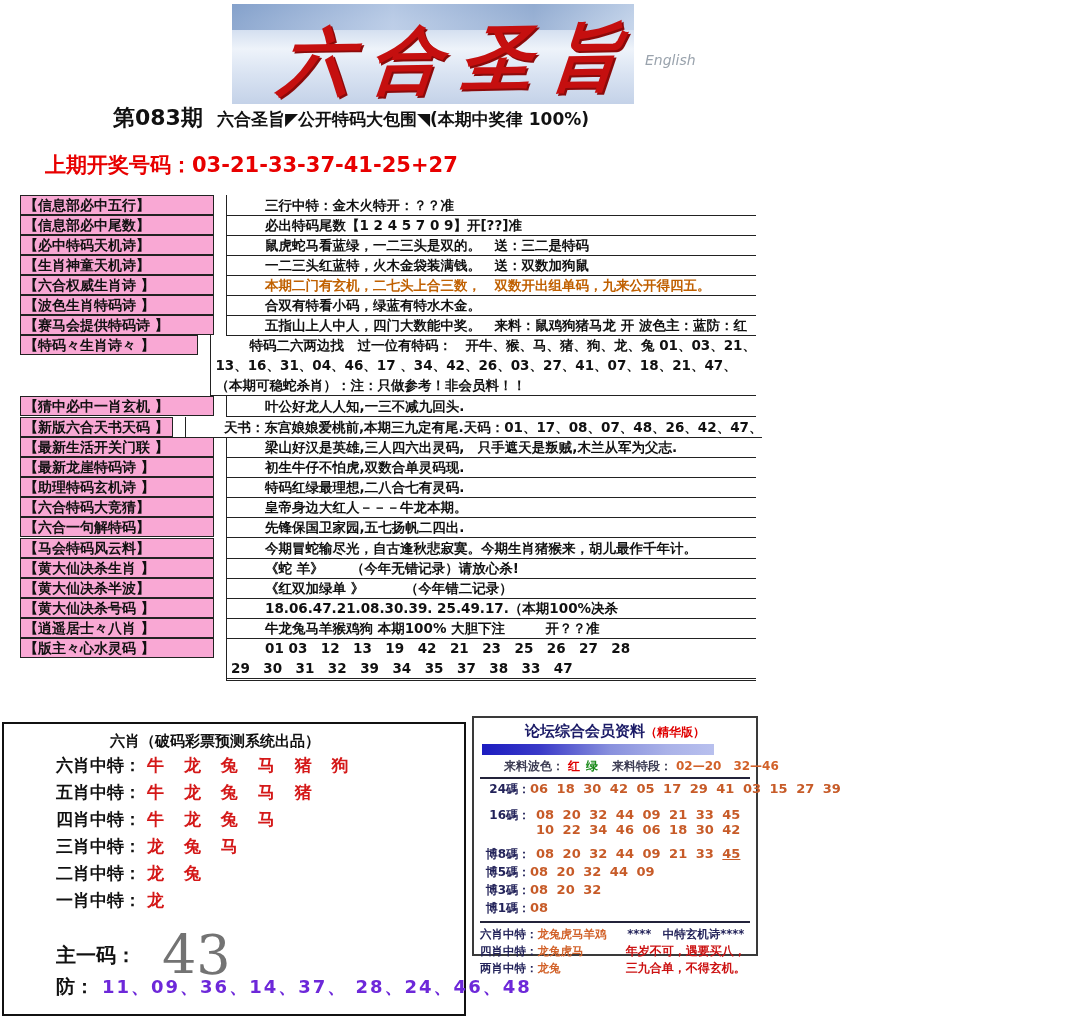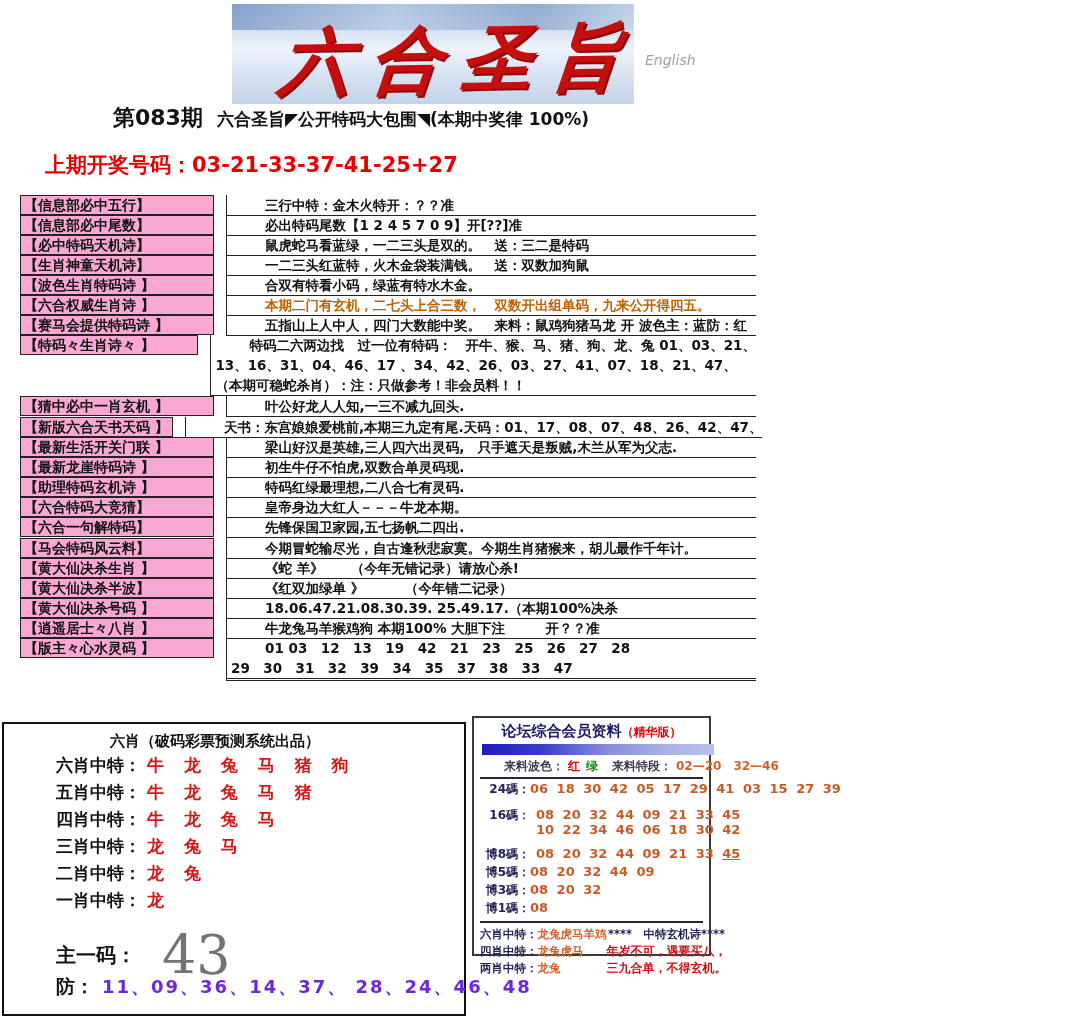--- a/index.html
+++ b/index.html
@@ -46,21 +46,21 @@
   .bl-row .val{font-size:17px;font-weight:bold;color:#d41818;letter-spacing:7px;margin-left:6px;}
   .bl-main{position:absolute;left:52px;top:200px;display:flex;align-items:center;white-space:nowrap;}
   .bl-main .lbl{font-size:20px;font-weight:bold;}
   .bl-main .big{font-size:54px;color:#737373;margin-left:26px;
     font-family:"DejaVu Serif","Liberation Serif",serif;}
   .bl-guard{position:absolute;left:52px;top:250px;display:flex;align-items:baseline;white-space:nowrap;}
   .bl-guard .lbl{font-size:19px;font-weight:bold;}
   .bl-guard .val{font-size:18px;font-weight:bold;color:#6d28d9;letter-spacing:2px;margin-left:8px;}
 
   
-  .br-panel{left:472px;top:716px;width:239px;height:240px;border:2px solid #3a3a3a;
+  .br-panel{left:472px;top:716px;width:286px;height:240px;border:2px solid #3a3a3a;
     padding:2px 6px;box-sizing:border-box;}
   .br-title{text-align:center;white-space:nowrap;margin-top:1px;}
   .br-title .t1{font-size:15px;font-weight:bold;color:#1a1a66;}
   .br-title .t2{font-size:12px;font-weight:bold;color:#e00000;}
   .br-bar{width:232px;height:11px;margin:3px 0 3px 2px;
     background:linear-gradient(90deg,#1c1cc0 0%,#3a3ac8 25%,#8890dd 55%,#aab2e8 80%,#b8c0ee 100%);}
   .br-bose{display:flex;align-items:baseline;white-space:nowrap;font-size:12px;font-weight:bold;
     padding-left:24px;}
   .br-bose .lbl{color:#3b3b52;}
   .br-bose .red{color:#e00000;margin:0 6px 0 4px;}
@@ -120,29 +120,29 @@
         <div class="cline first">鼠虎蛇马看蓝绿，一二三头是双的。　送：三二是特码</div>
       </div>
   </div>
   <div class="mrow">
     <div class="mlabel">【生肖神童天机诗】</div>
     <div class="mcontent">
         <div class="cline first">一二三头红蓝特，火木金袋装满钱。　送：双数加狗鼠</div>
       </div>
   </div>
   <div class="mrow">
+    <div class="mlabel">【六合权威生肖诗 】</div>
+    <div class="mcontent">
+        <div class="cline first hl">本期二门有玄机，二七头上合三数，　双数开出组单码，九来公开得四五。</div>
+      </div>
+  </div>
+  <div class="mrow">
     <div class="mlabel">【波色生肖特码诗 】</div>
     <div class="mcontent">
         <div class="cline first">合双有特看小码，绿蓝有特水木金。</div>
-      </div>
-  </div>
-  <div class="mrow">
-    <div class="mlabel">【六合权威生肖诗 】</div>
-    <div class="mcontent">
-        <div class="cline first hl">本期二门有玄机，二七头上合三数，　双数开出组单码，九来公开得四五。</div>
       </div>
   </div>
   <div class="mrow">
     <div class="mlabel">【赛马会提供特码诗 】</div>
     <div class="mcontent">
         <div class="cline first">五指山上人中人，四门大数能中奖。　来料：鼠鸡狗猪马龙 开 波色主：蓝防：红</div>
       </div>
   </div>
   <div class="mrow">
     <div class="mlabel">【特码々生肖诗々 】</div>

